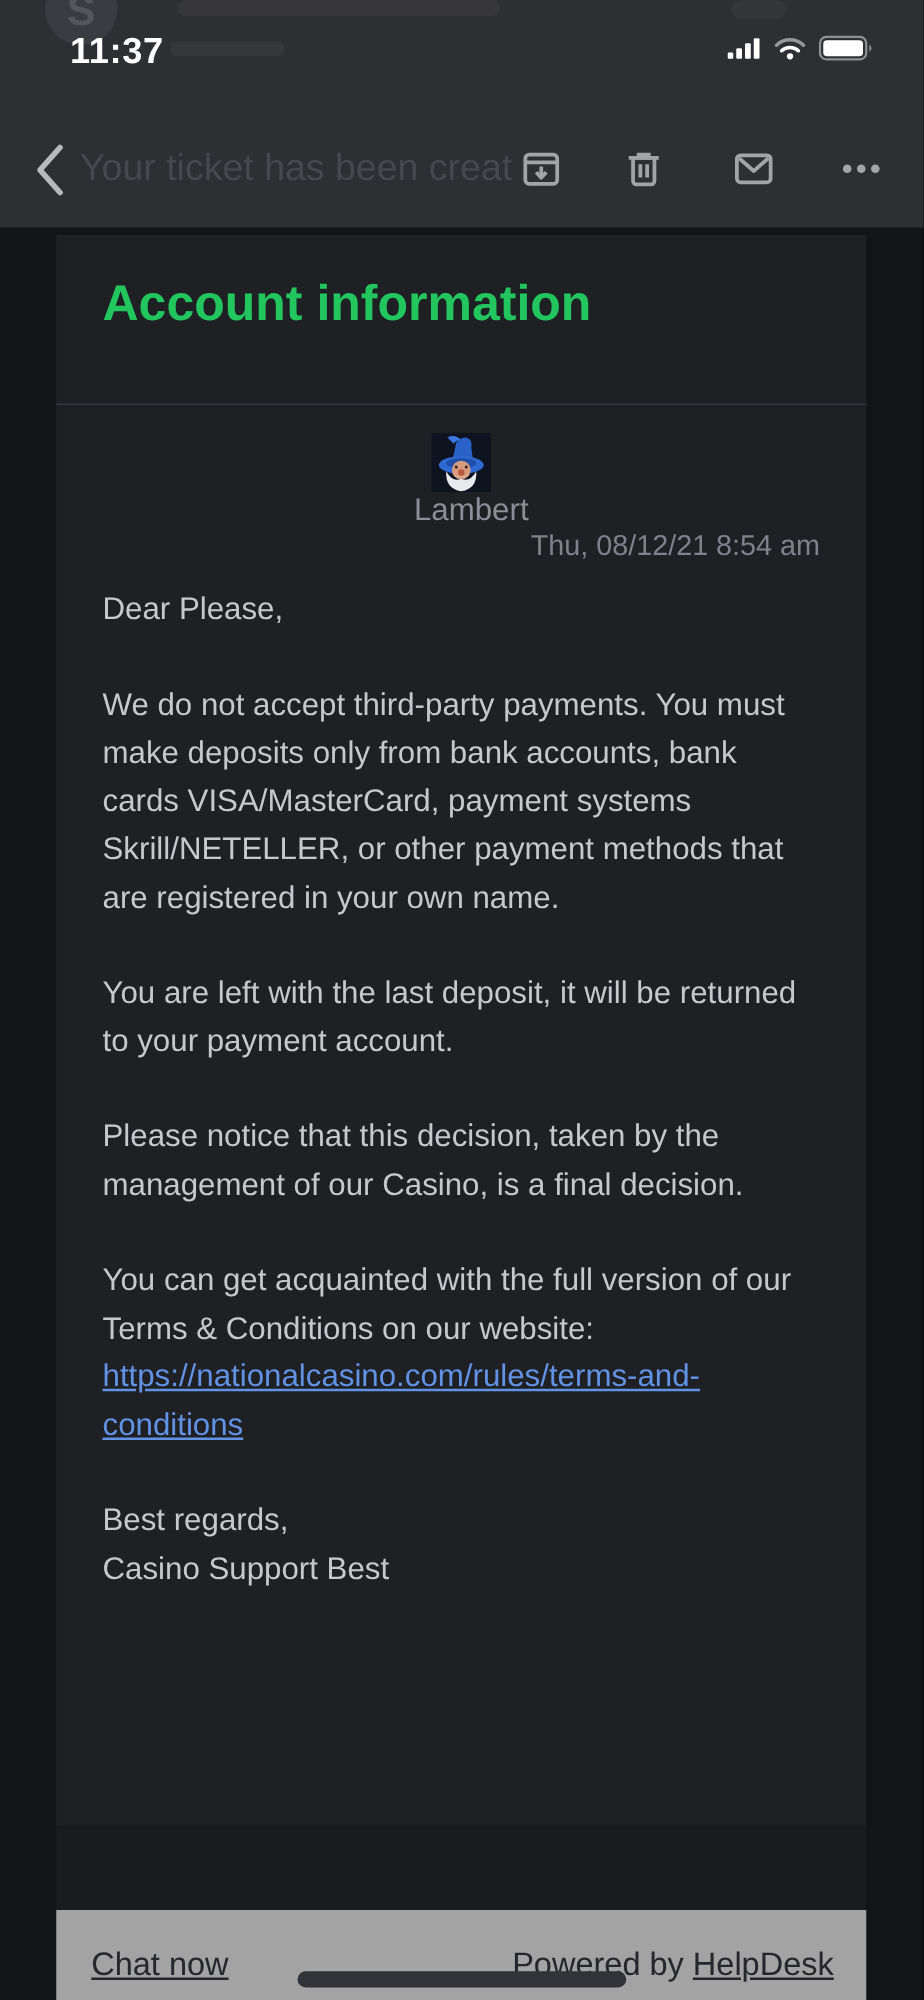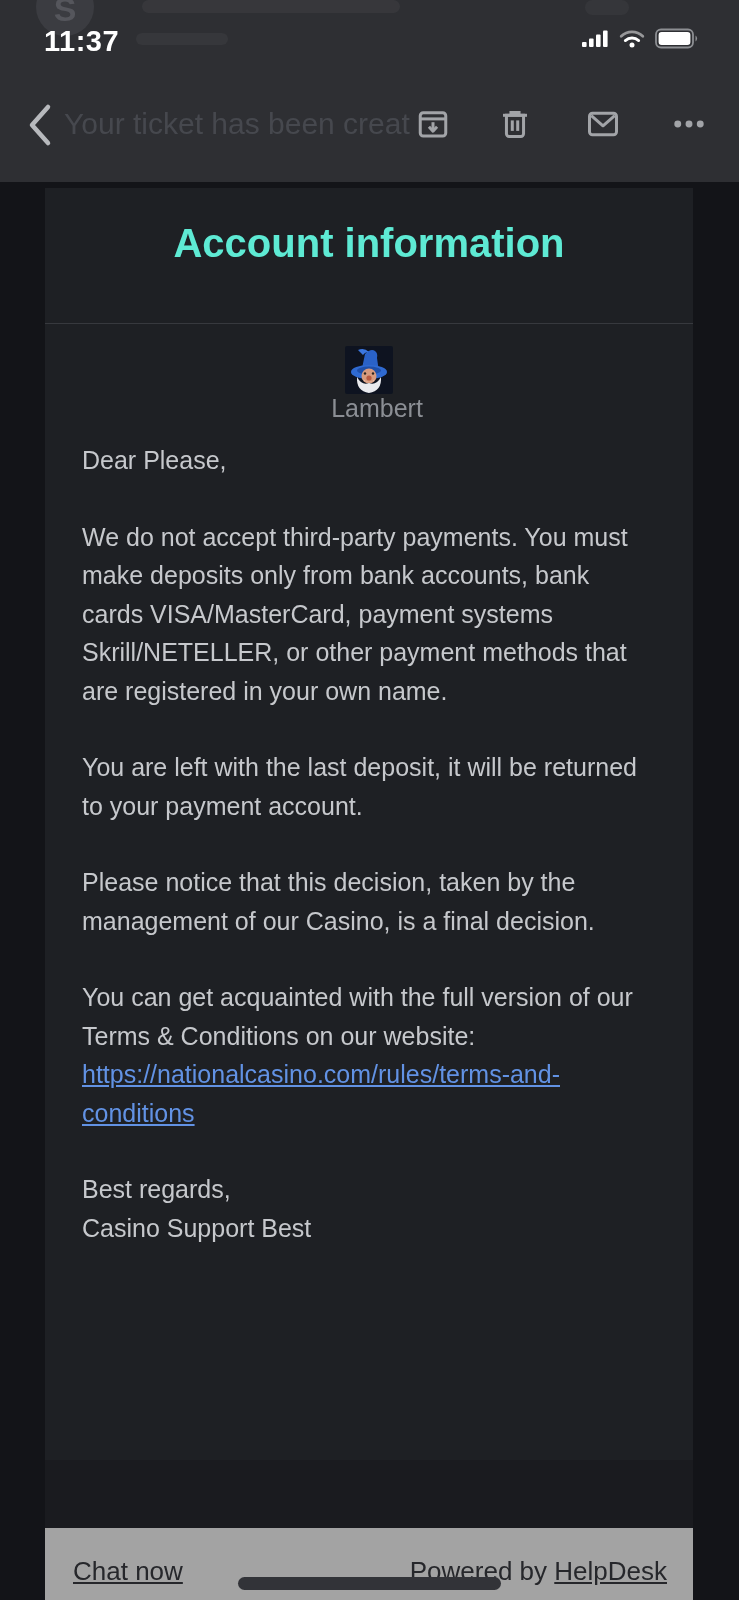--- a/index.html
+++ b/index.html
@@ -9,37 +9,37 @@
   
   .header{position:absolute;top:0;left:0;width:739px;height:182px;background:#2e2f33;}
   .ghost-avatar{position:absolute;left:36px;top:-22px;width:58px;height:58px;border-radius:50%;
                 background:#3b3c41;color:#55565c;font-size:34px;font-weight:bold;
                 display:flex;align-items:flex-end;justify-content:center;line-height:1.55;}
   .ghost-smudge1{position:absolute;left:142px;top:0;width:258px;height:13px;border-radius:7px;background:rgba(255,255,255,0.045);}
   .ghost-smudge2{position:absolute;left:136px;top:33px;width:92px;height:12px;border-radius:6px;background:rgba(255,255,255,0.04);}
   .ghost-smudge3{position:absolute;left:585px;top:0;width:44px;height:15px;border-radius:8px;background:rgba(255,255,255,0.035);}
 
   .status-bar{position:absolute;top:22px;left:0;width:739px;height:42px;}
-  .time{position:absolute;left:44px;top:3px;color:#fff;font-size:29px;font-weight:bold;letter-spacing:.5px;}
+  .time{position:absolute;left:56px;top:3px;color:#fff;font-size:29px;font-weight:bold;letter-spacing:.5px;}
   .status-icons{position:absolute;right:40px;top:6px;display:flex;align-items:center;gap:10px;}
 
-  .nav-bar{position:absolute;top:89px;left:0;width:739px;height:70px;}
+  .nav-bar{position:absolute;top:100px;left:0;width:739px;height:70px;}
   .back-btn{position:absolute;left:22px;top:8px;width:40px;height:56px;}
   .faded-title{position:absolute;left:64px;top:0;width:352px;height:70px;line-height:70px;
                font-size:30px;color:#46484e;white-space:nowrap;overflow:hidden;}
   .nav-icon{position:absolute;top:17px;width:36px;height:36px;}
   .nav-icon.archive{left:415px;}
   .nav-icon.trash{left:497px;}
   .nav-icon.mail{left:585px;}
   .nav-icon.more{left:671px;}
 
   
   .card{position:absolute;left:45px;top:188px;width:648px;height:1272px;background:#1e2024;
         box-sizing:border-box;padding:32px 37px 0;}
-  .email-title{margin:0;font-size:40px;line-height:47px;font-weight:bold;color:#5eead4;text-align:center;}
+  .email-title{margin:0;font-size:40px;line-height:47px;font-weight:bold;color:#22c55e;}
   .divider{margin:56px -37px 0;height:0;border:none;border-top:1px solid #37393e;}
   .sender-row{margin-top:22px;display:flex;align-items:center;flex-direction:column;}
   .avatar{width:48px;height:48px;border-radius:2px;overflow:hidden;flex:0 0 48px;}
   .sender-name{margin-left:16px;font-size:25px;color:#8b8e94;}
   .sender-date{margin-left:auto;font-size:23px;color:#7f8288;}
   .body{margin-top:18px;width:575px;font-size:25px;line-height:38.5px;color:#c6c8cc;text-align:left;}
   .body p{margin:0 0 38px;}
   .body p.sig{margin-bottom:0;}
   .body a{color:#6292e4;text-decoration:underline;overflow-wrap:break-word;}
 
@@ -150,20 +150,21 @@
           <ellipse cx="24" cy="24.5" rx="12" ry="4" fill="#1f4fa8"></ellipse>
           <circle cx="24" cy="30" r="7.5" fill="#d79a7d"></circle>
           <circle cx="24" cy="32" r="2.6" fill="#b85a41"></circle>
           <path d="M12 31 Q11 45 24 47 Q37 45 36 31 Q31 40 24 37 Q17 40 12 31 Z" fill="#e9eaee"></path>
           <path d="M17 33 Q24 38 31 33 Q28 36 24 35.5 Q20 36 17 33 Z" fill="#f6f7fa"></path>
           <circle cx="20" cy="27.5" r="1.2" fill="#2b2420"></circle>
           <circle cx="28" cy="27.5" r="1.2" fill="#2b2420"></circle>
         </svg>
       </span>
       <span class="sender-name">Lambert</span>
+      <span class="sender-date">Thu, 08/12/21 8:54 am</span>
     </div>
 
     <div class="body">
       <p>Dear Please,</p>
       <p>We do not accept third-party payments. You must make deposits only from bank accounts, bank cards VISA/MasterCard, payment systems Skrill/NETELLER, or other payment methods that are registered in your own name.</p>
       <p>You are left with the last deposit, it will be returned to your payment account.</p>
       <p>Please notice that this decision, taken by the management of our Casino, is a final decision.</p>
       <p>
         <span>You can get acquainted with the full version of our Terms &amp; Conditions on our website:</span>
         <a href="#">https://nationalcasino.com/rules/terms-and-conditions</a>

